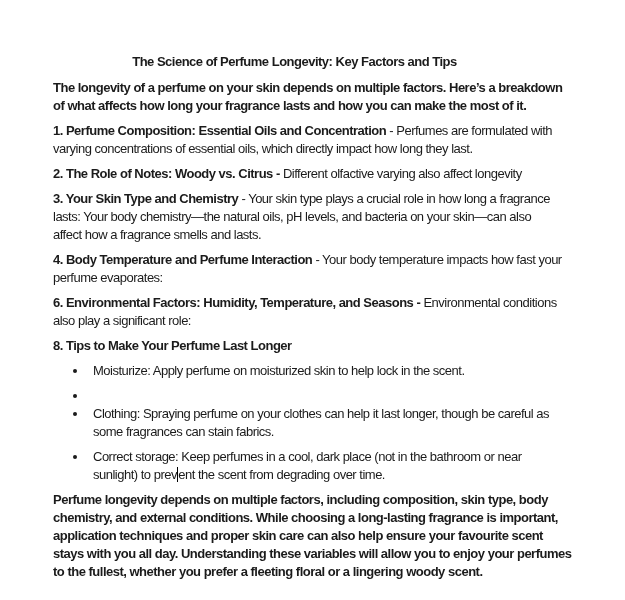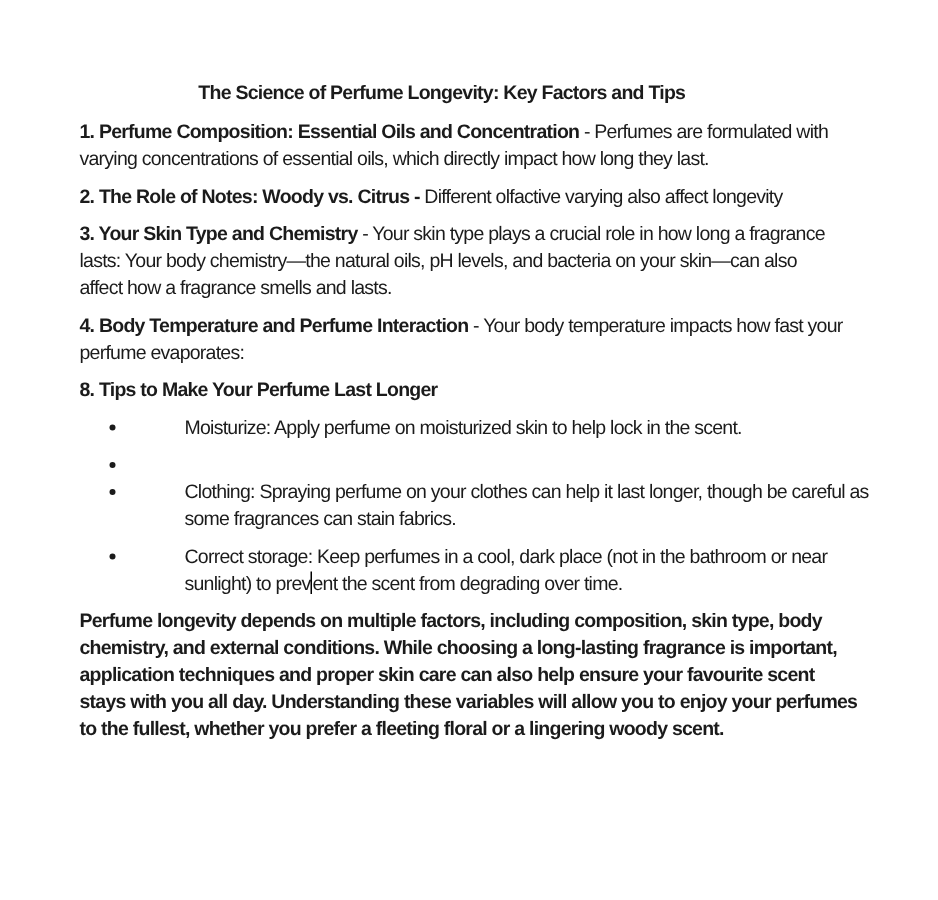--- a/index.html
+++ b/index.html
@@ -35,21 +35,20 @@
   .bold { font-weight: bold; }
   .sec-heading { font-weight: bold; }
   ul.bullets {
     list-style: none;
     margin: 0;
     padding: 0;
   }
   li.bullet {
     display: flex;
     margin: 0 0 7px 73px;
-    gap: 30px;
   }
   .dot {
     flex: none;
     width: 4px;
     height: 4px;
     border-radius: 50%;
     background: #1b1b1b;
     margin: 7px 16px 0 0;
   }
   .btxt { white-space: pre; }
@@ -61,34 +60,38 @@
     vertical-align: -3px;
   }
 </style>
 </head>
 <body>
 
 <div class="doc">
 
   <div class="title">The Science of Perfume Longevity: Key Factors and Tips</div>
 
+  <p class="para bold">The longevity of a perfume on your skin depends on multiple factors. Here’s a breakdown
+of what affects how long your fragrance lasts and how you can make the most of it.</p>
 
   <p class="para"><span class="sec-heading">1. Perfume Composition: Essential Oils and Concentration</span><span> - Perfumes are formulated with
 varying concentrations of essential oils, which directly impact how long they last.</span></p>
 
   <p class="para"><span class="sec-heading">2. The Role of Notes: Woody vs. Citrus -</span><span> Different olfactive varying also affect longevity</span></p>
 
   <p class="para"><span class="sec-heading">3. Your Skin Type and Chemistry</span><span> - Your skin type plays a crucial role in how long a fragrance
 lasts: Your body chemistry—the natural oils, pH levels, and bacteria on your skin—can also
 affect how a fragrance smells and lasts.</span></p>
 
   <p class="para"><span class="sec-heading">4. Body Temperature and Perfume Interaction</span><span> - Your body temperature impacts how fast your
 perfume evaporates:</span></p>
 
 
+  <p class="para"><span class="sec-heading">6. Environmental Factors: Humidity, Temperature, and Seasons -</span><span> Environmental conditions
+also play a significant role:</span></p>
 
   <p class="para"><span class="sec-heading">8. Tips to Make Your Perfume Last Longer</span><span></span></p>
 
   <ul class="bullets">
       <li class="bullet">
         <span class="dot"></span>
         <span class="btxt">Moisturize: Apply perfume on moisturized skin to help lock in the scent.</span>
       </li>
       <li class="bullet">
         <span class="dot"></span>

